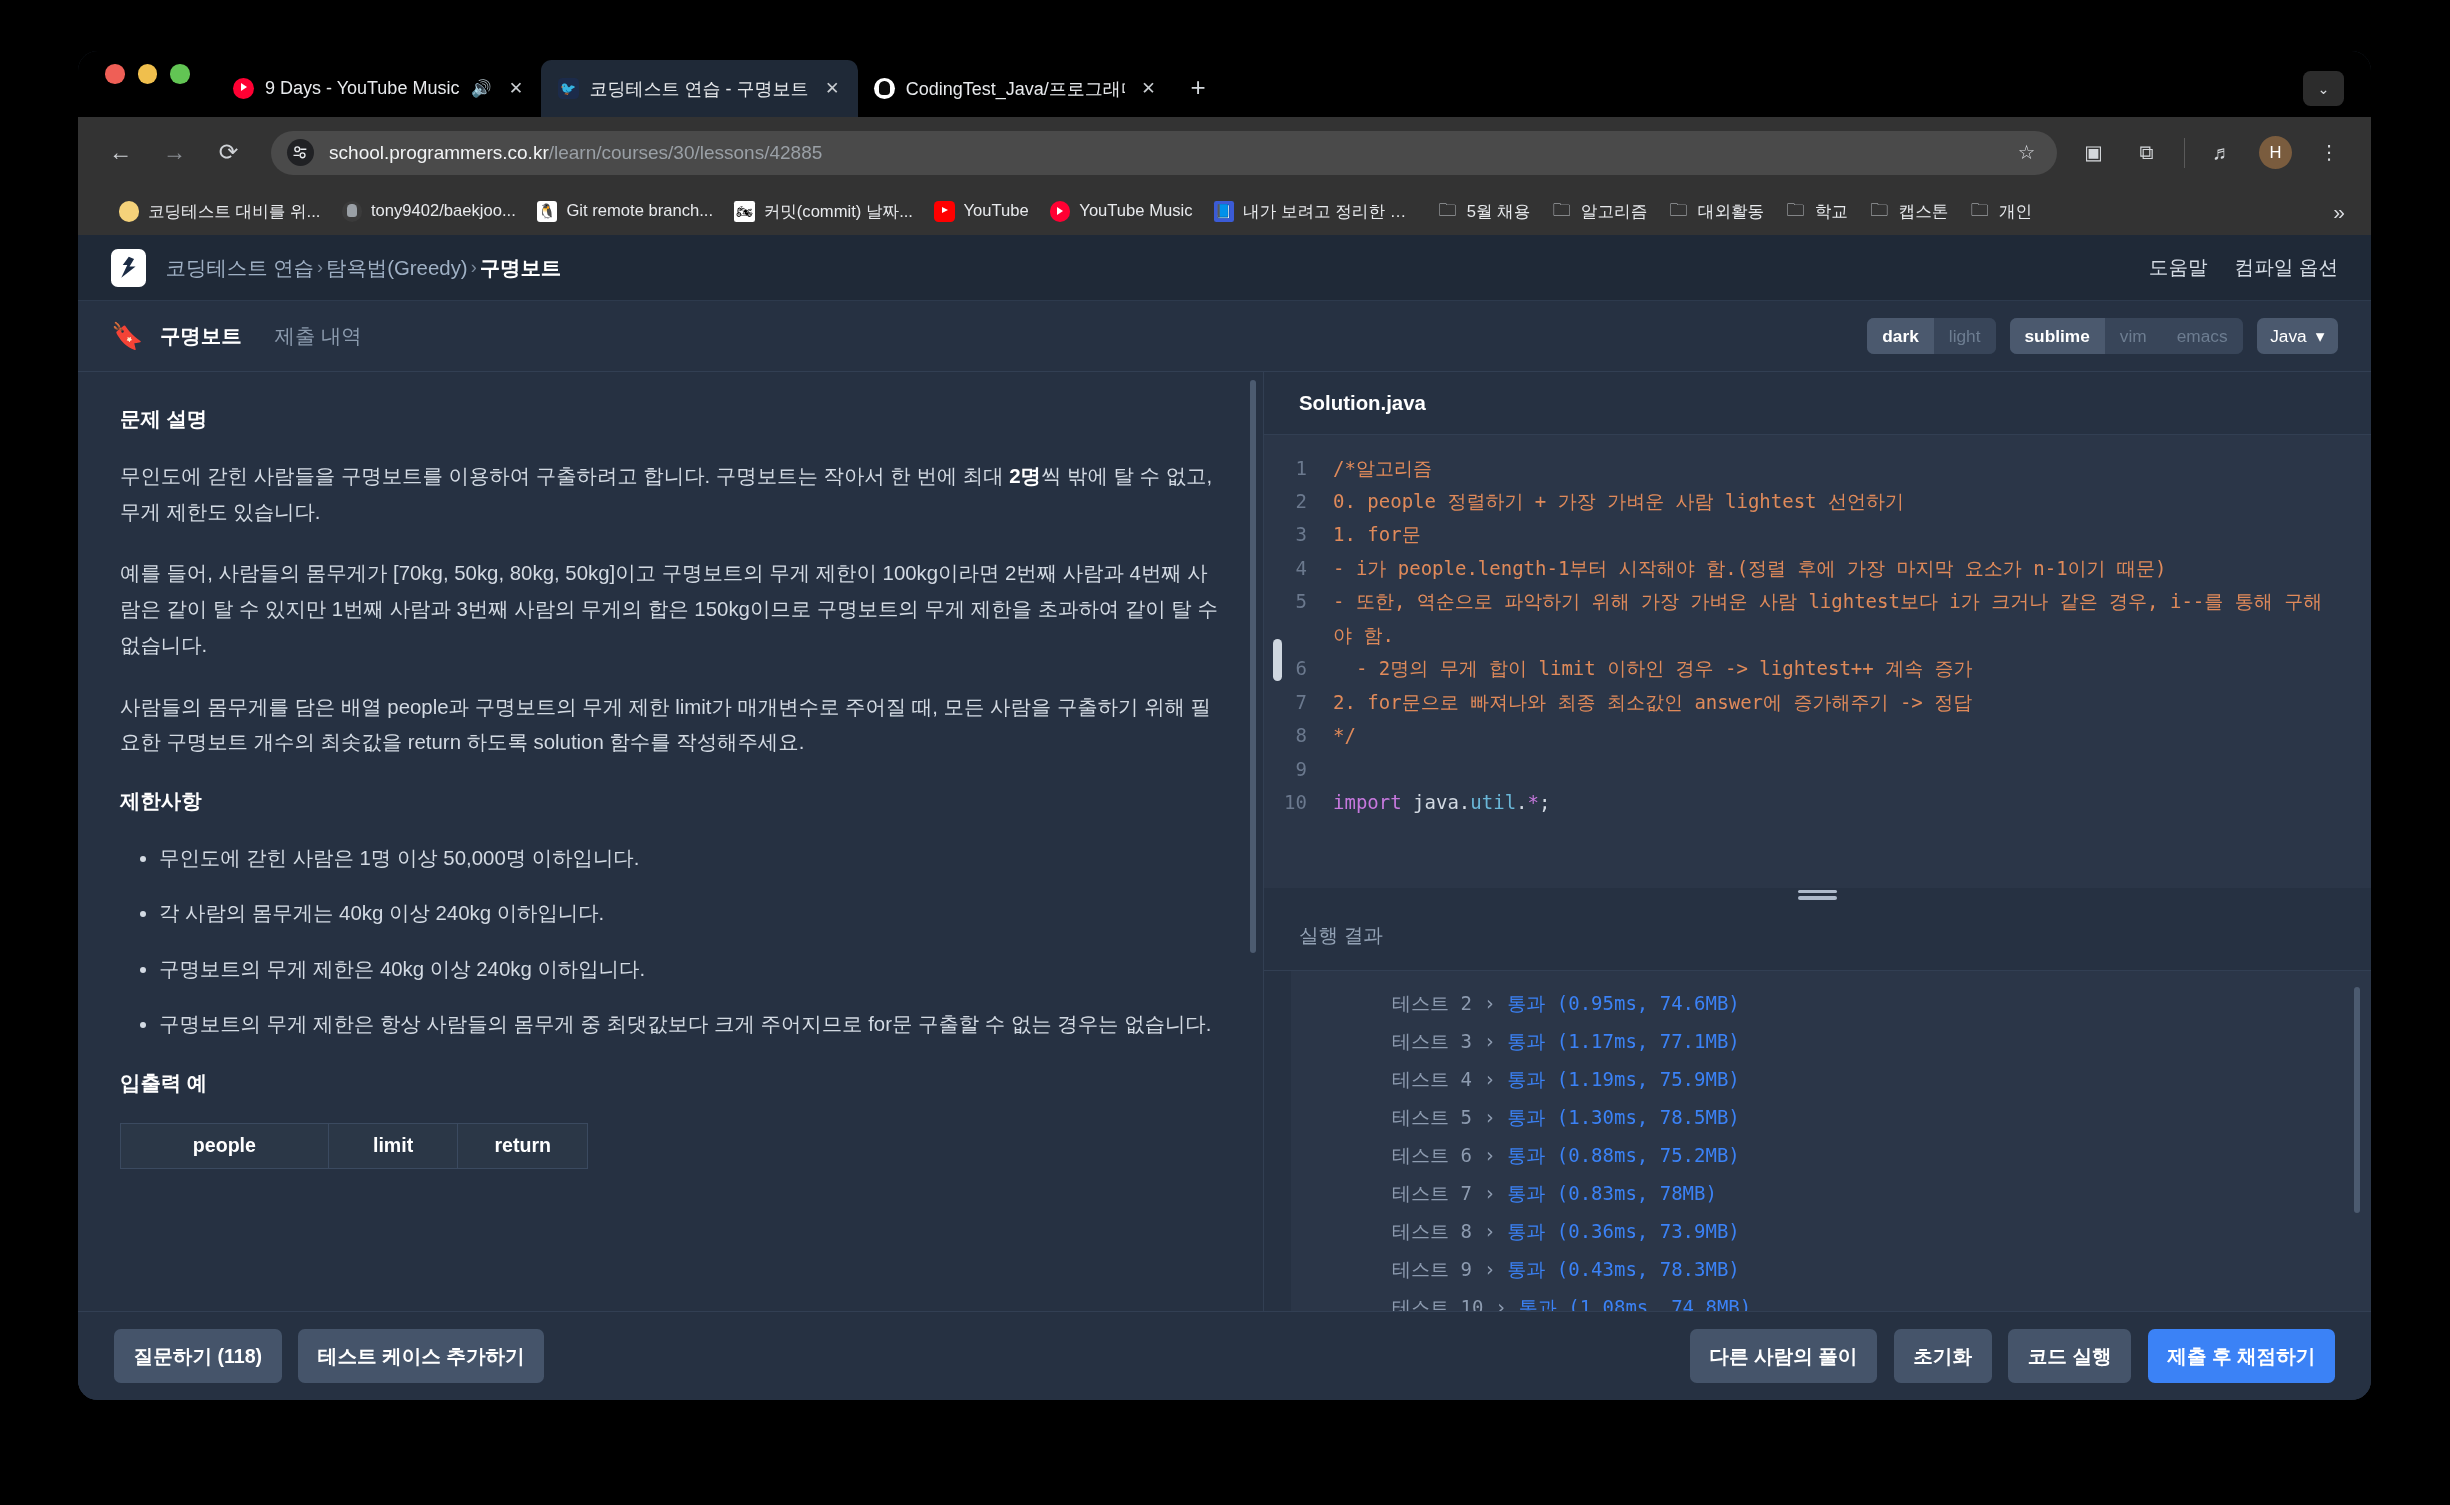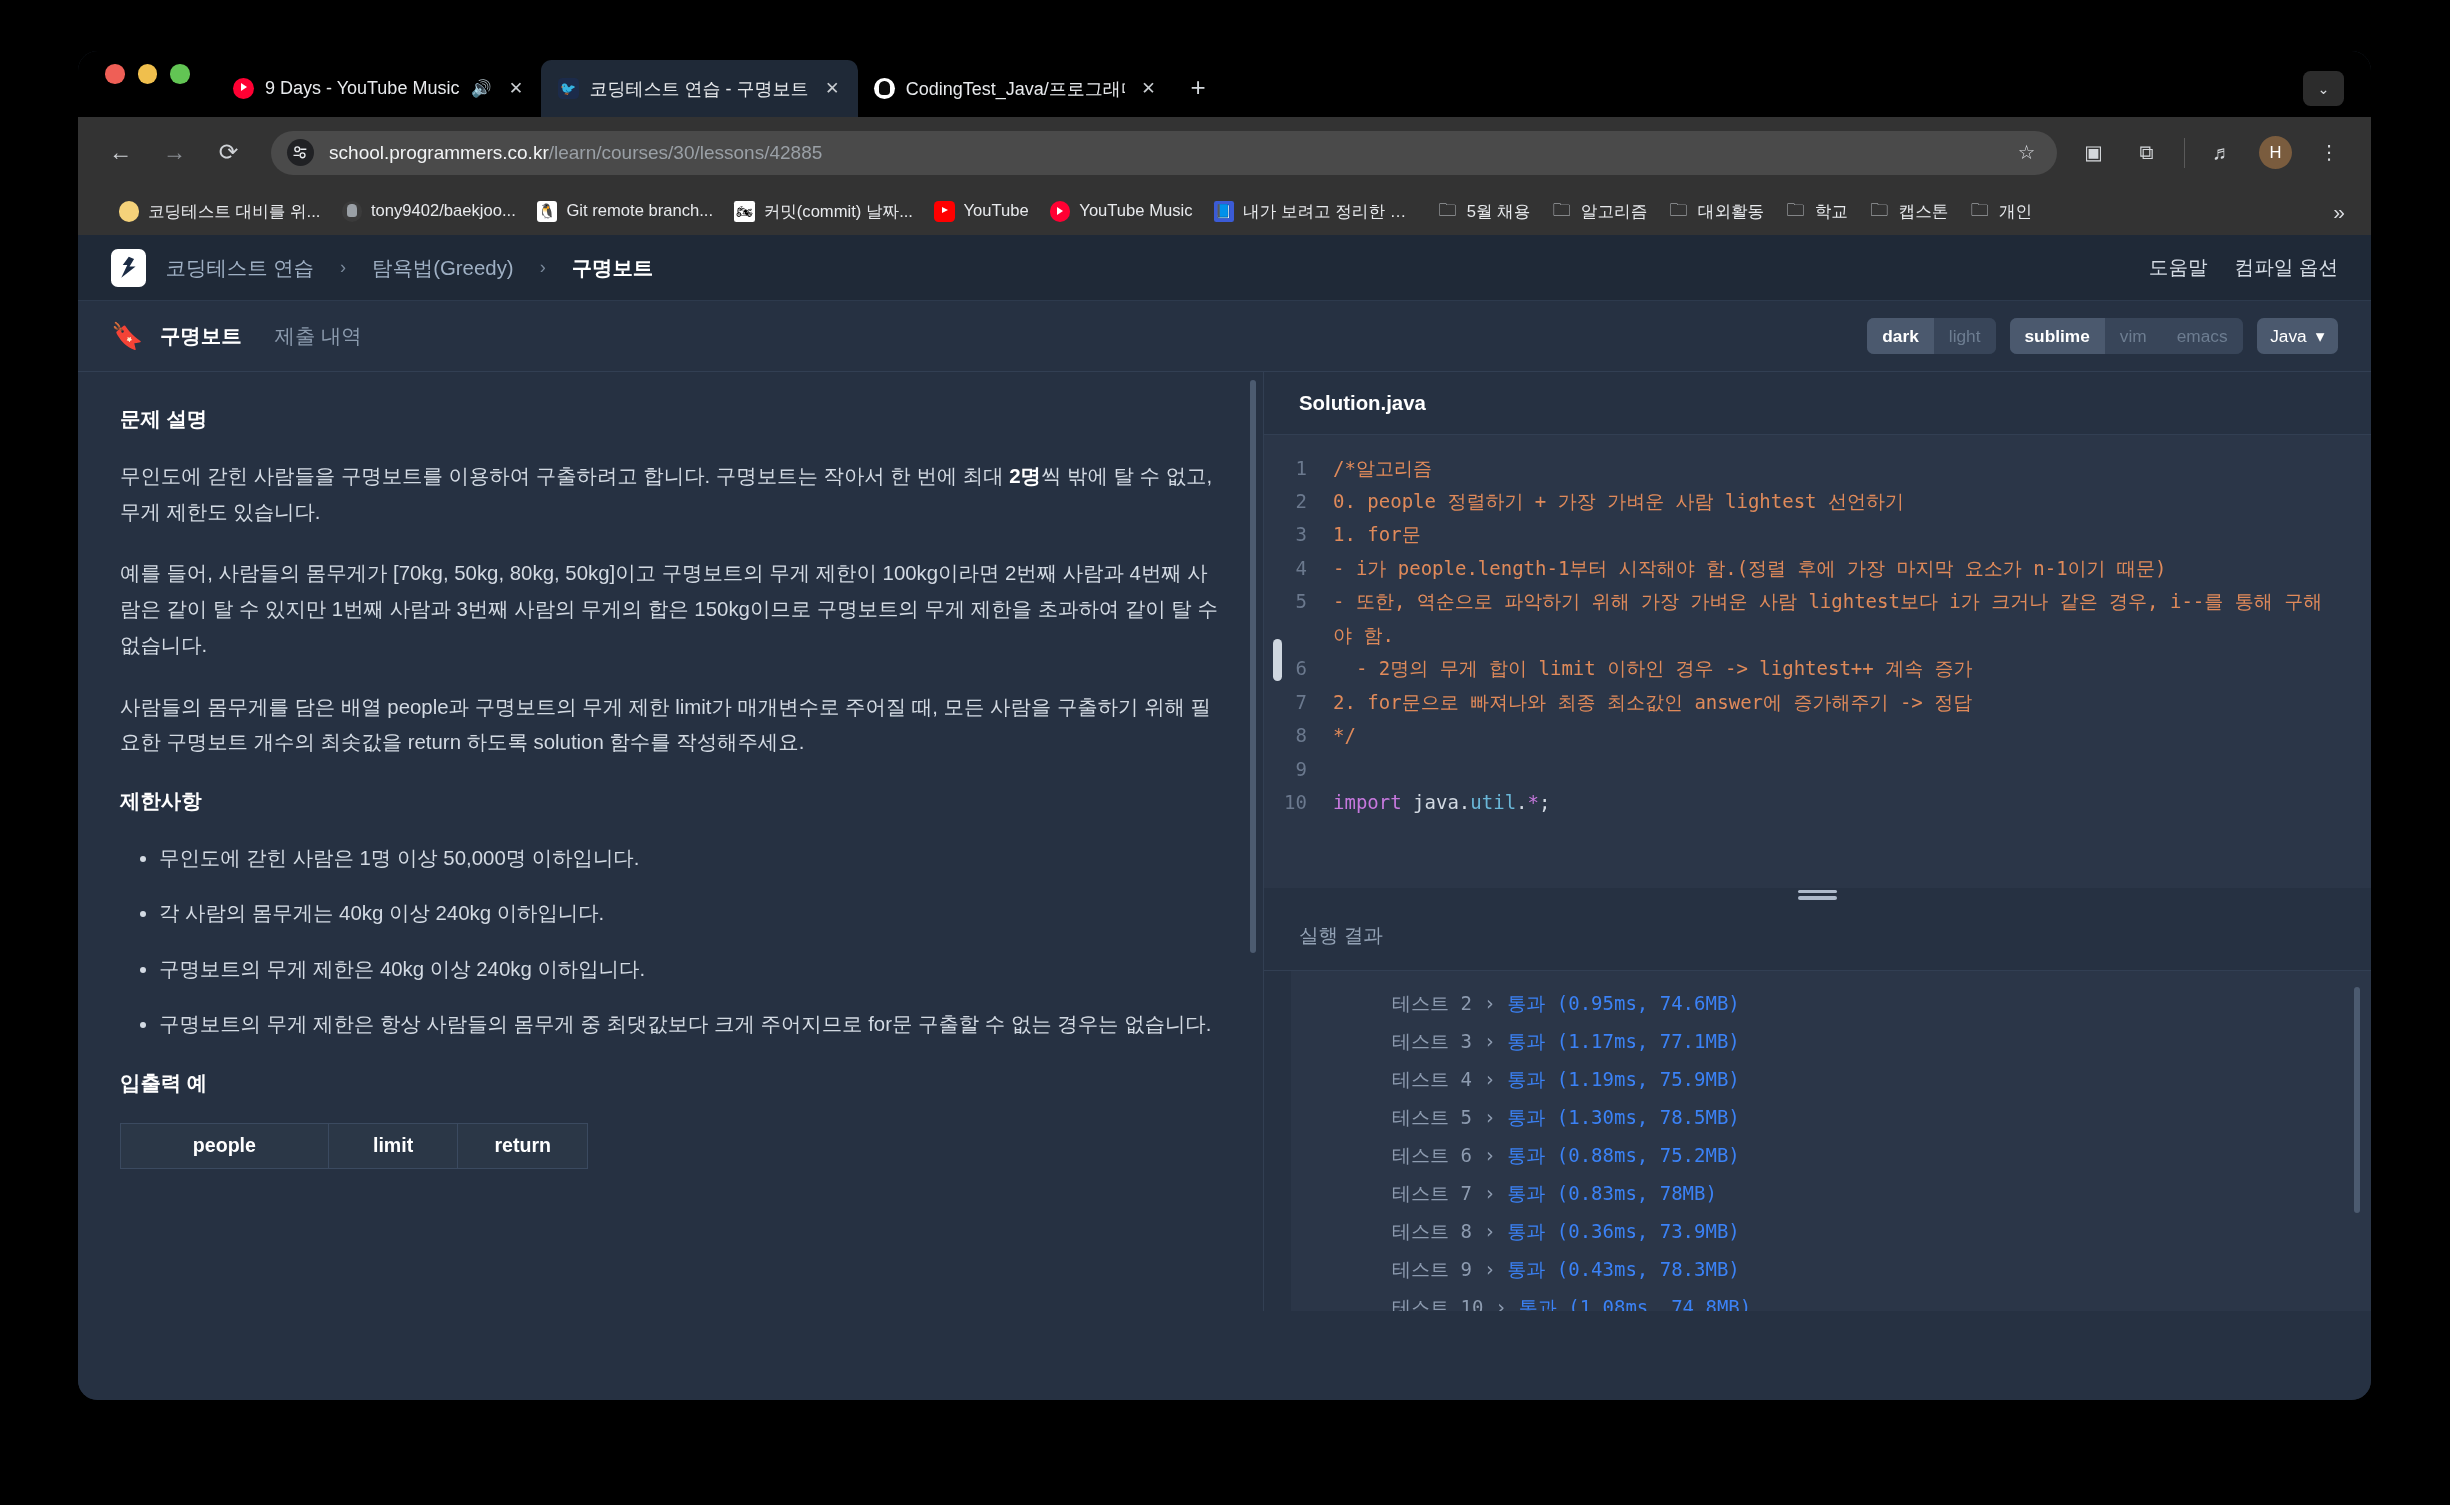--- a/index.html
+++ b/index.html
@@ -157,21 +157,21 @@
     padding: 0 33px;
     border-bottom: 0.8px solid #2d3a4d;
   }
   .logo-box {
     width: 35px; height: 38px; border-radius: 6.8px;
     background: #ffffff;
     display: flex; align-items: center; justify-content: center;
     margin-right: 19.6px;
   }
   .logo-box svg { display: block; }
-  .crumbs { display: flex; align-items: center; gap: 26px; font-size: 20.4px; }
+  .crumbs { display: flex; align-items: center; gap: 3px; font-size: 20.4px; }
   .crumb { color: #9fb0c4; }
   .crumb.current { color: #ffffff; font-weight: bold; }
   .crumb-sep { color: #7b8a9c; font-size: 18px; }
   .header-right { margin-left: auto; display: flex; gap: 27px; font-size: 19.6px; color: #d4dbe4; }
 
   .subbar {
     height: 71px;
     background: #263142;
     display: flex; align-items: center;
     padding: 0 33px;
@@ -583,16 +583,26 @@
           <div class="res-line">
               <span class="res-name">테스트 10</span>
               <span class="res-chev">›</span>
               <span class="res-val">통과 (1.08ms, 74.8MB)</span>
             </div>
           <div class="scroll-res"></div>
         </div>
       </div>
     </div>
 
+    <div class="footer">
+      <div class="btn">질문하기 (118)</div>
+      <div class="btn">테스트 케이스 추가하기</div>
+      <div class="footer-right">
+        <div class="btn">다른 사람의 풀이</div>
+        <div class="btn">초기화</div>
+        <div class="btn">코드 실행</div>
+        <div class="btn primary">제출 후 채점하기</div>
+      </div>
+    </div>
 
   </div>
 </div>
 
 
 </body></html>

